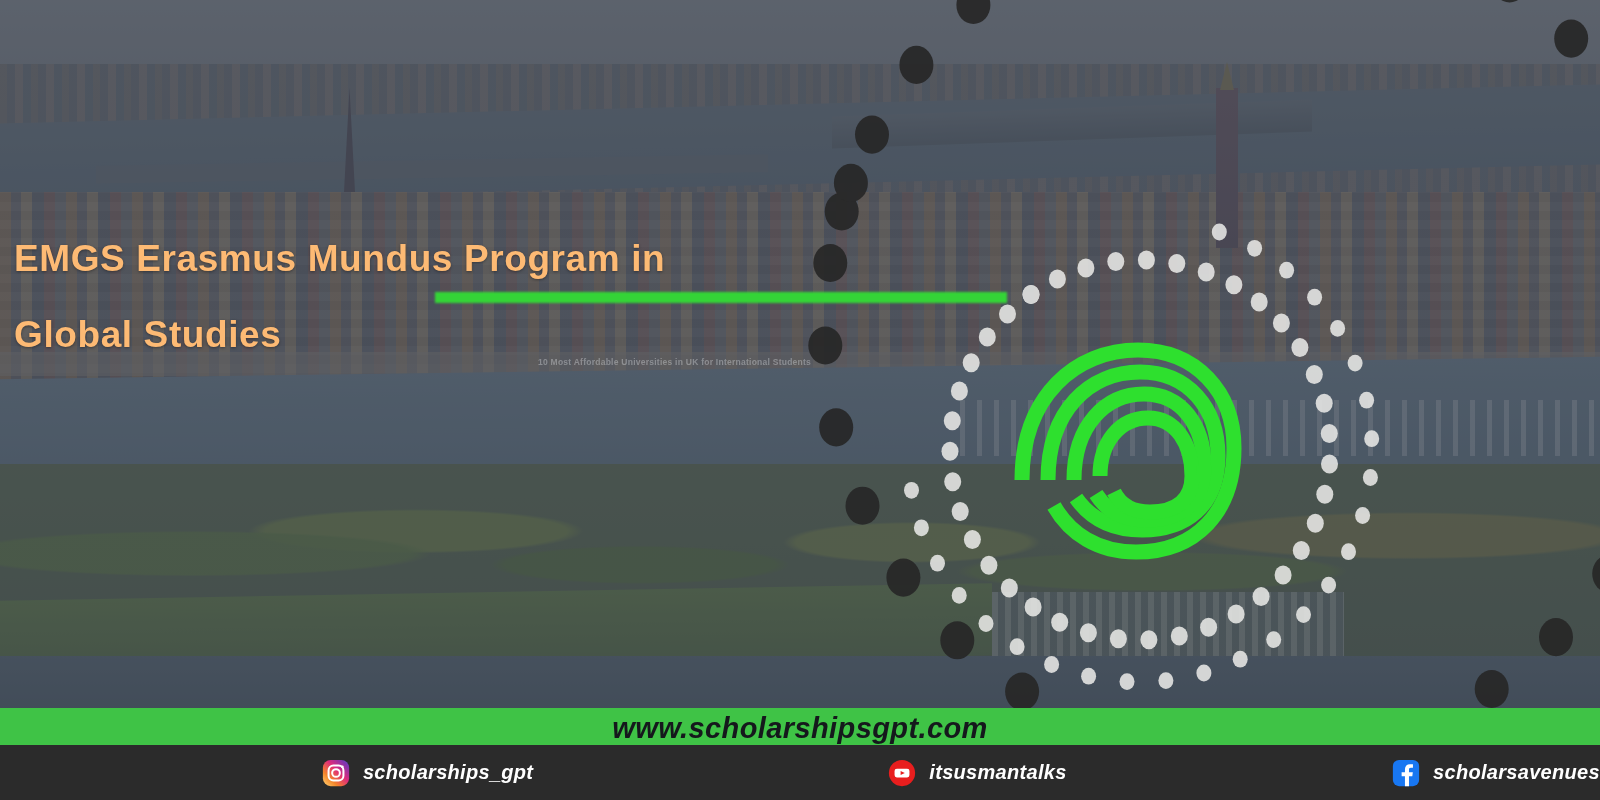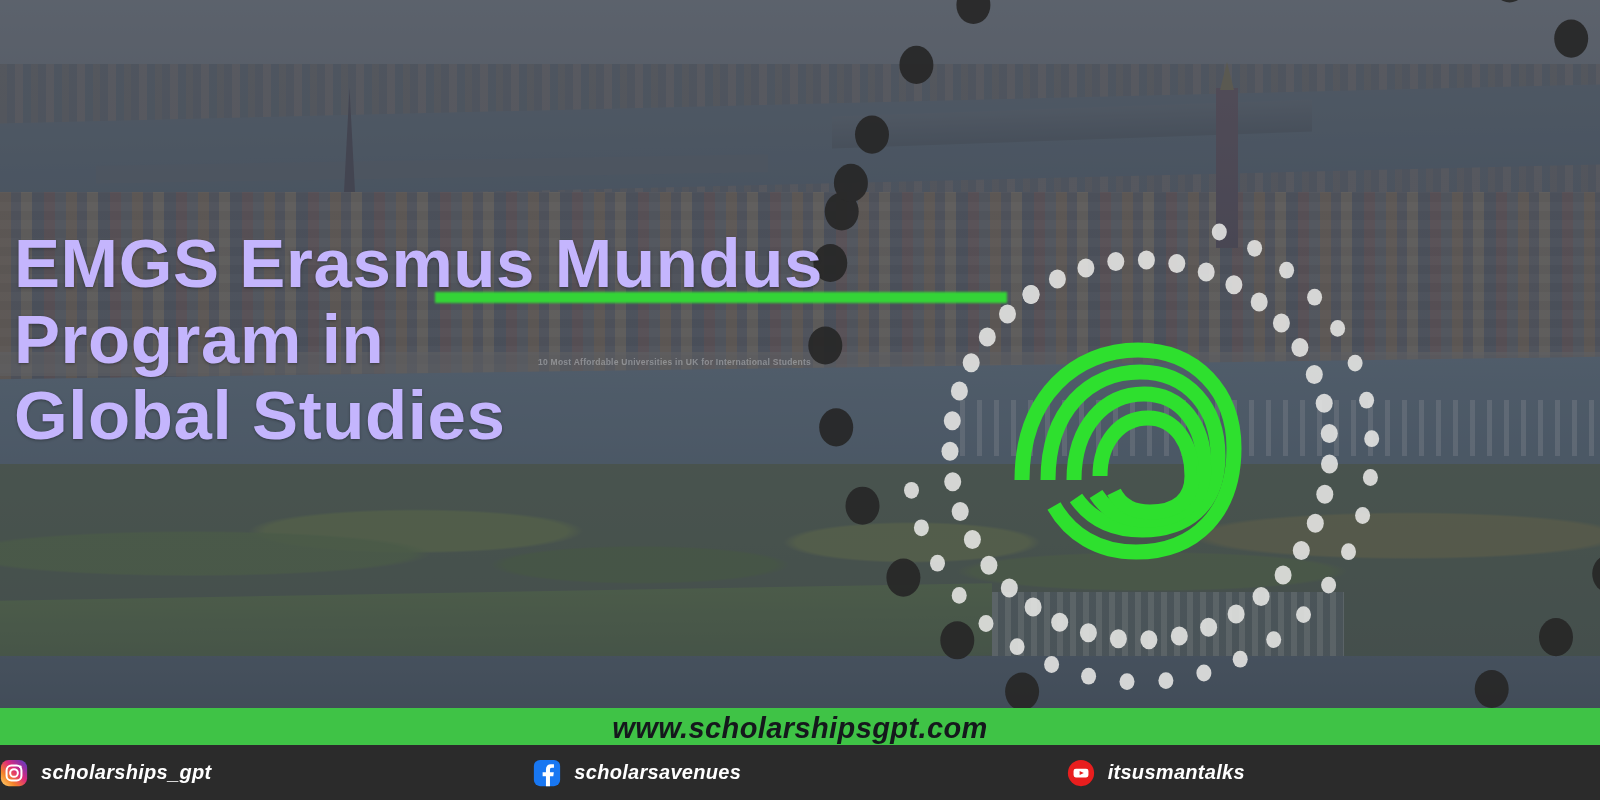--- a/index.html
+++ b/index.html
@@ -110,23 +110,23 @@
   .photo .tint{
     position:absolute;inset:0;
     background:rgba(62,70,82,.62);
   }
 
   
   .dots{position:absolute;inset:0;pointer-events:none;}
 
   
   .headline{
-    position:absolute;left:14px;top:180px;width:1080px;
-    color:#c4b5fd;
-    font-size:69px;
+    position:absolute;left:14px;top:196px;width:1080px;
+    color:#fdba74;
+    font-size:37px;
     font-weight:bold;
     line-height:76px;
     letter-spacing:.6px;
     text-shadow:0 1px 3px rgba(0,0,0,.35);
     z-index:6;
   }
   .headline .l2{display:block;}
 
   
   .underline{
@@ -164,21 +164,21 @@
   }
   .social-bar{
     position:absolute;left:0;bottom:0;width:100%;height:55px;
     background:#2b2b2b;
     display:flex;align-items:center;
     z-index:8;
   }
   .social{
     display:flex;align-items:center;gap:13px;
     width:33.333%;
-    justify-content:flex-start;
+    justify-content:flex-end;
   }
   .social .handle{
     color:#ffffff;
     font-size:20px;
     font-weight:bold;
     font-style:italic;
     letter-spacing:.3px;
     white-space:nowrap;
   }
   .ic{width:28px;height:28px;flex:0 0 28px;display:block;}
@@ -356,29 +356,29 @@
         <rect x="1" y="1" width="30" height="30" rx="9" fill="url(#ig)"></rect>
         <rect x="7.5" y="7.5" width="17" height="17" rx="5.5" fill="none" stroke="#fff" stroke-width="2.3"></rect>
         <circle cx="16" cy="16" r="4.4" fill="none" stroke="#fff" stroke-width="2.3"></circle>
         <circle cx="23.2" cy="8.9" r="1.6" fill="#fff"></circle>
       </svg>
       <span class="handle">scholarships_gpt</span>
     </div>
 
     <div class="social">
       <svg class="ic" viewBox="0 0 32 32">
-        <rect x="1" y="1" width="30" height="30" rx="7" fill="#1877f2"></rect>
-        <path d="M19.4 31V19.6h3.8l.6-4.5h-4.4v-2.8c0-1.3.35-2.2 2.2-2.2h2.35V6.1C23.5 6 22.1 5.9 20.5 5.9c-3.4 0-5.7 2.1-5.7 5.9v3.3h-3.8v4.5h3.8V31z" fill="#fff"></path>
-      </svg>
-      <span class="handle">scholarsavenues</span>
-    </div>
-
-    <div class="social">
-      <svg class="ic" viewBox="0 0 32 32">
         <circle cx="16" cy="16" r="15" fill="#e81e1e"></circle>
         <rect x="7.5" y="11" width="17" height="10" rx="2.6" fill="#fff"></rect>
         <path d="M14.4 13.6l4.8 2.4-4.8 2.4z" fill="#e81e1e"></path>
       </svg>
       <span class="handle">itsusmantalks</span>
     </div>
 
+    <div class="social">
+      <svg class="ic" viewBox="0 0 32 32">
+        <rect x="1" y="1" width="30" height="30" rx="7" fill="#1877f2"></rect>
+        <path d="M19.4 31V19.6h3.8l.6-4.5h-4.4v-2.8c0-1.3.35-2.2 2.2-2.2h2.35V6.1C23.5 6 22.1 5.9 20.5 5.9c-3.4 0-5.7 2.1-5.7 5.9v3.3h-3.8v4.5h3.8V31z" fill="#fff"></path>
+      </svg>
+      <span class="handle">scholarsavenues</span>
+    </div>
+
   </div>
 </div>
 
 </body></html>

